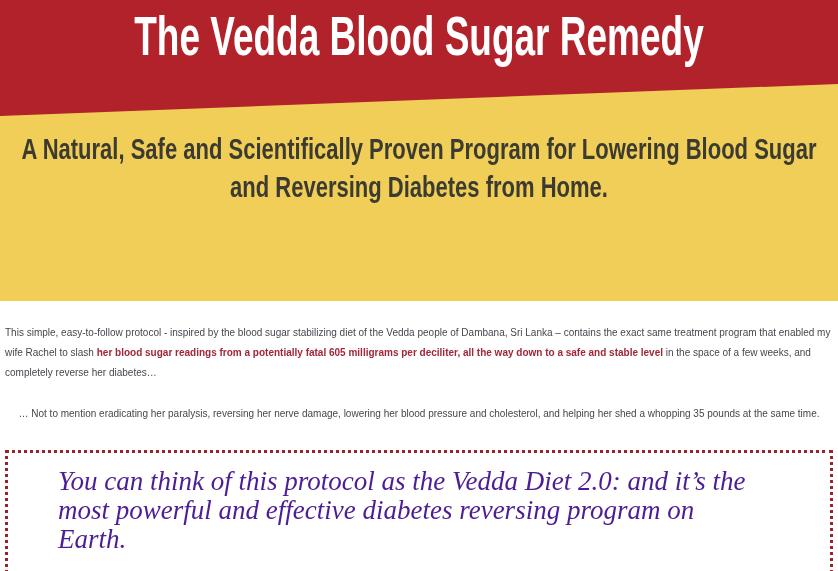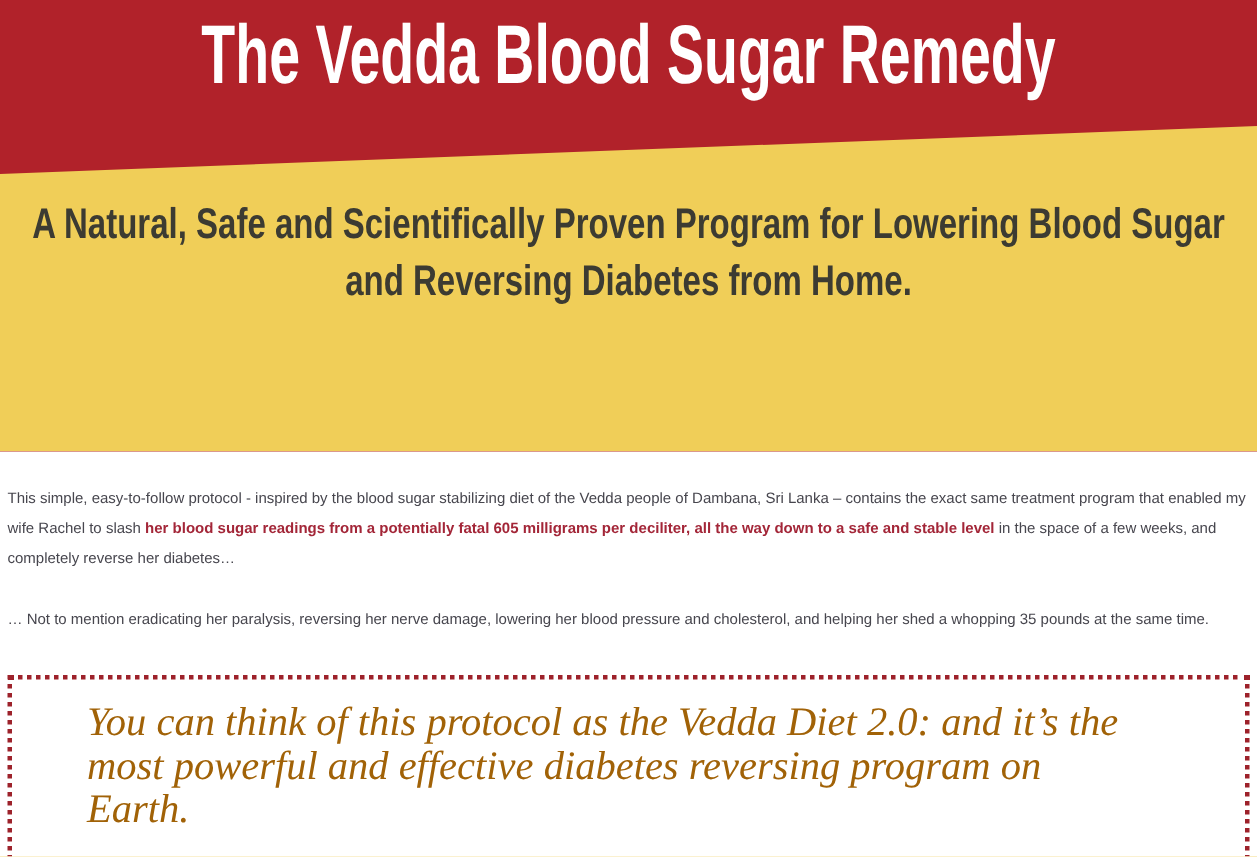--- a/index.html
+++ b/index.html
@@ -16,28 +16,28 @@
               color:#ffffff;font-size:37px;font-weight:bold;line-height:46px;
               transform:scaleY(1.5);letter-spacing:0px;white-space:nowrap;}
   .hero-subtitle{position:absolute;top:139px;left:0;width:100%;text-align:center;
                  color:#3c3b32;font-size:22px;font-weight:bold;line-height:29px;
                  transform:scaleY(1.3);}
 
   
   .content{padding:0 5px;}
   .para{font-size:10px;line-height:20px;color:#47464e;margin:0;}
   .para.first{margin-top:22px;}
-  .para.second{margin-top:21px;}
+  .para.second{margin-top:21px;text-align:center;}
   .highlight{color:#a32638;font-weight:bold;}
 
   
   .quote-box{margin-top:26px;border:3px dotted #9d222b;background:#ffffff;
              padding:14px 60px 22px 50px;box-sizing:border-box;}
   .quote-text{font-family:"Liberation Serif",serif;font-style:italic;
-              font-size:27px;line-height:29px;color:#a16207;max-width:700px;margin:0;}
+              font-size:27px;line-height:29px;color:#4c1d95;max-width:700px;margin:0;}
 </style>
 </head>
 <body>
 
 <div class="page">
 
   <div class="hero">
     <div class="hero-yellow"></div>
     <div class="hero-title">The Vedda Blood Sugar Remedy</div>
     <div class="hero-subtitle">

